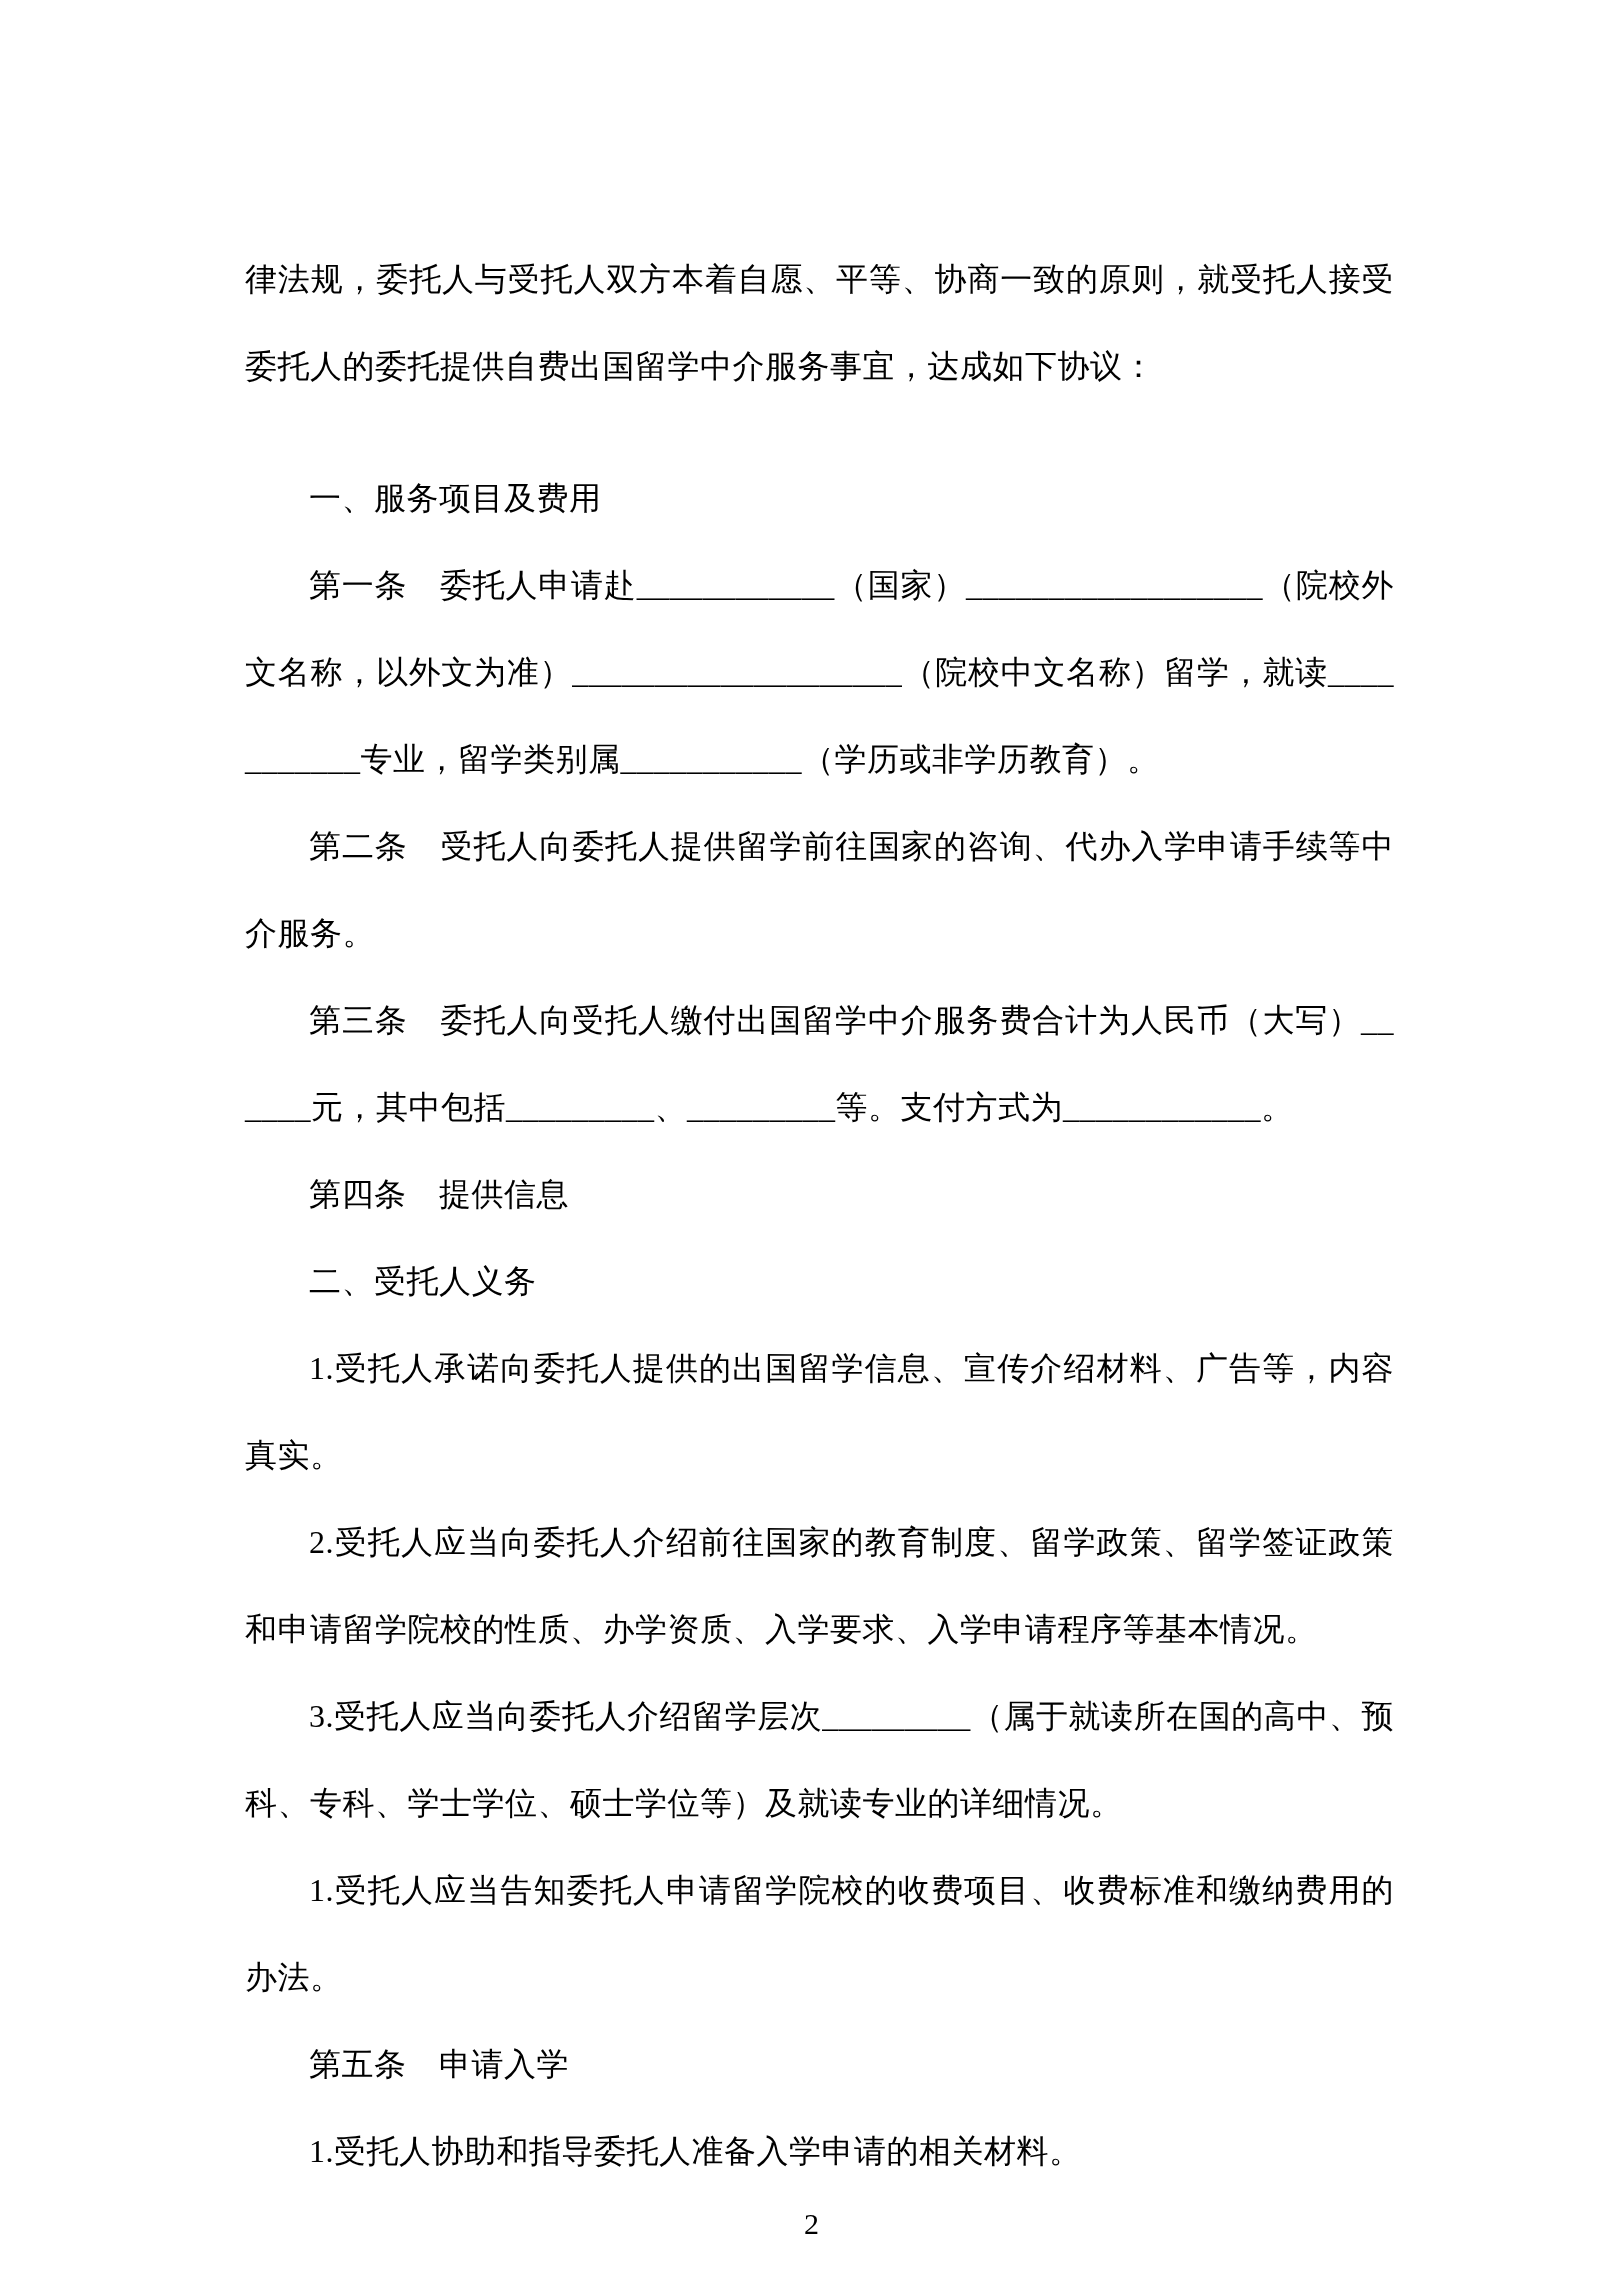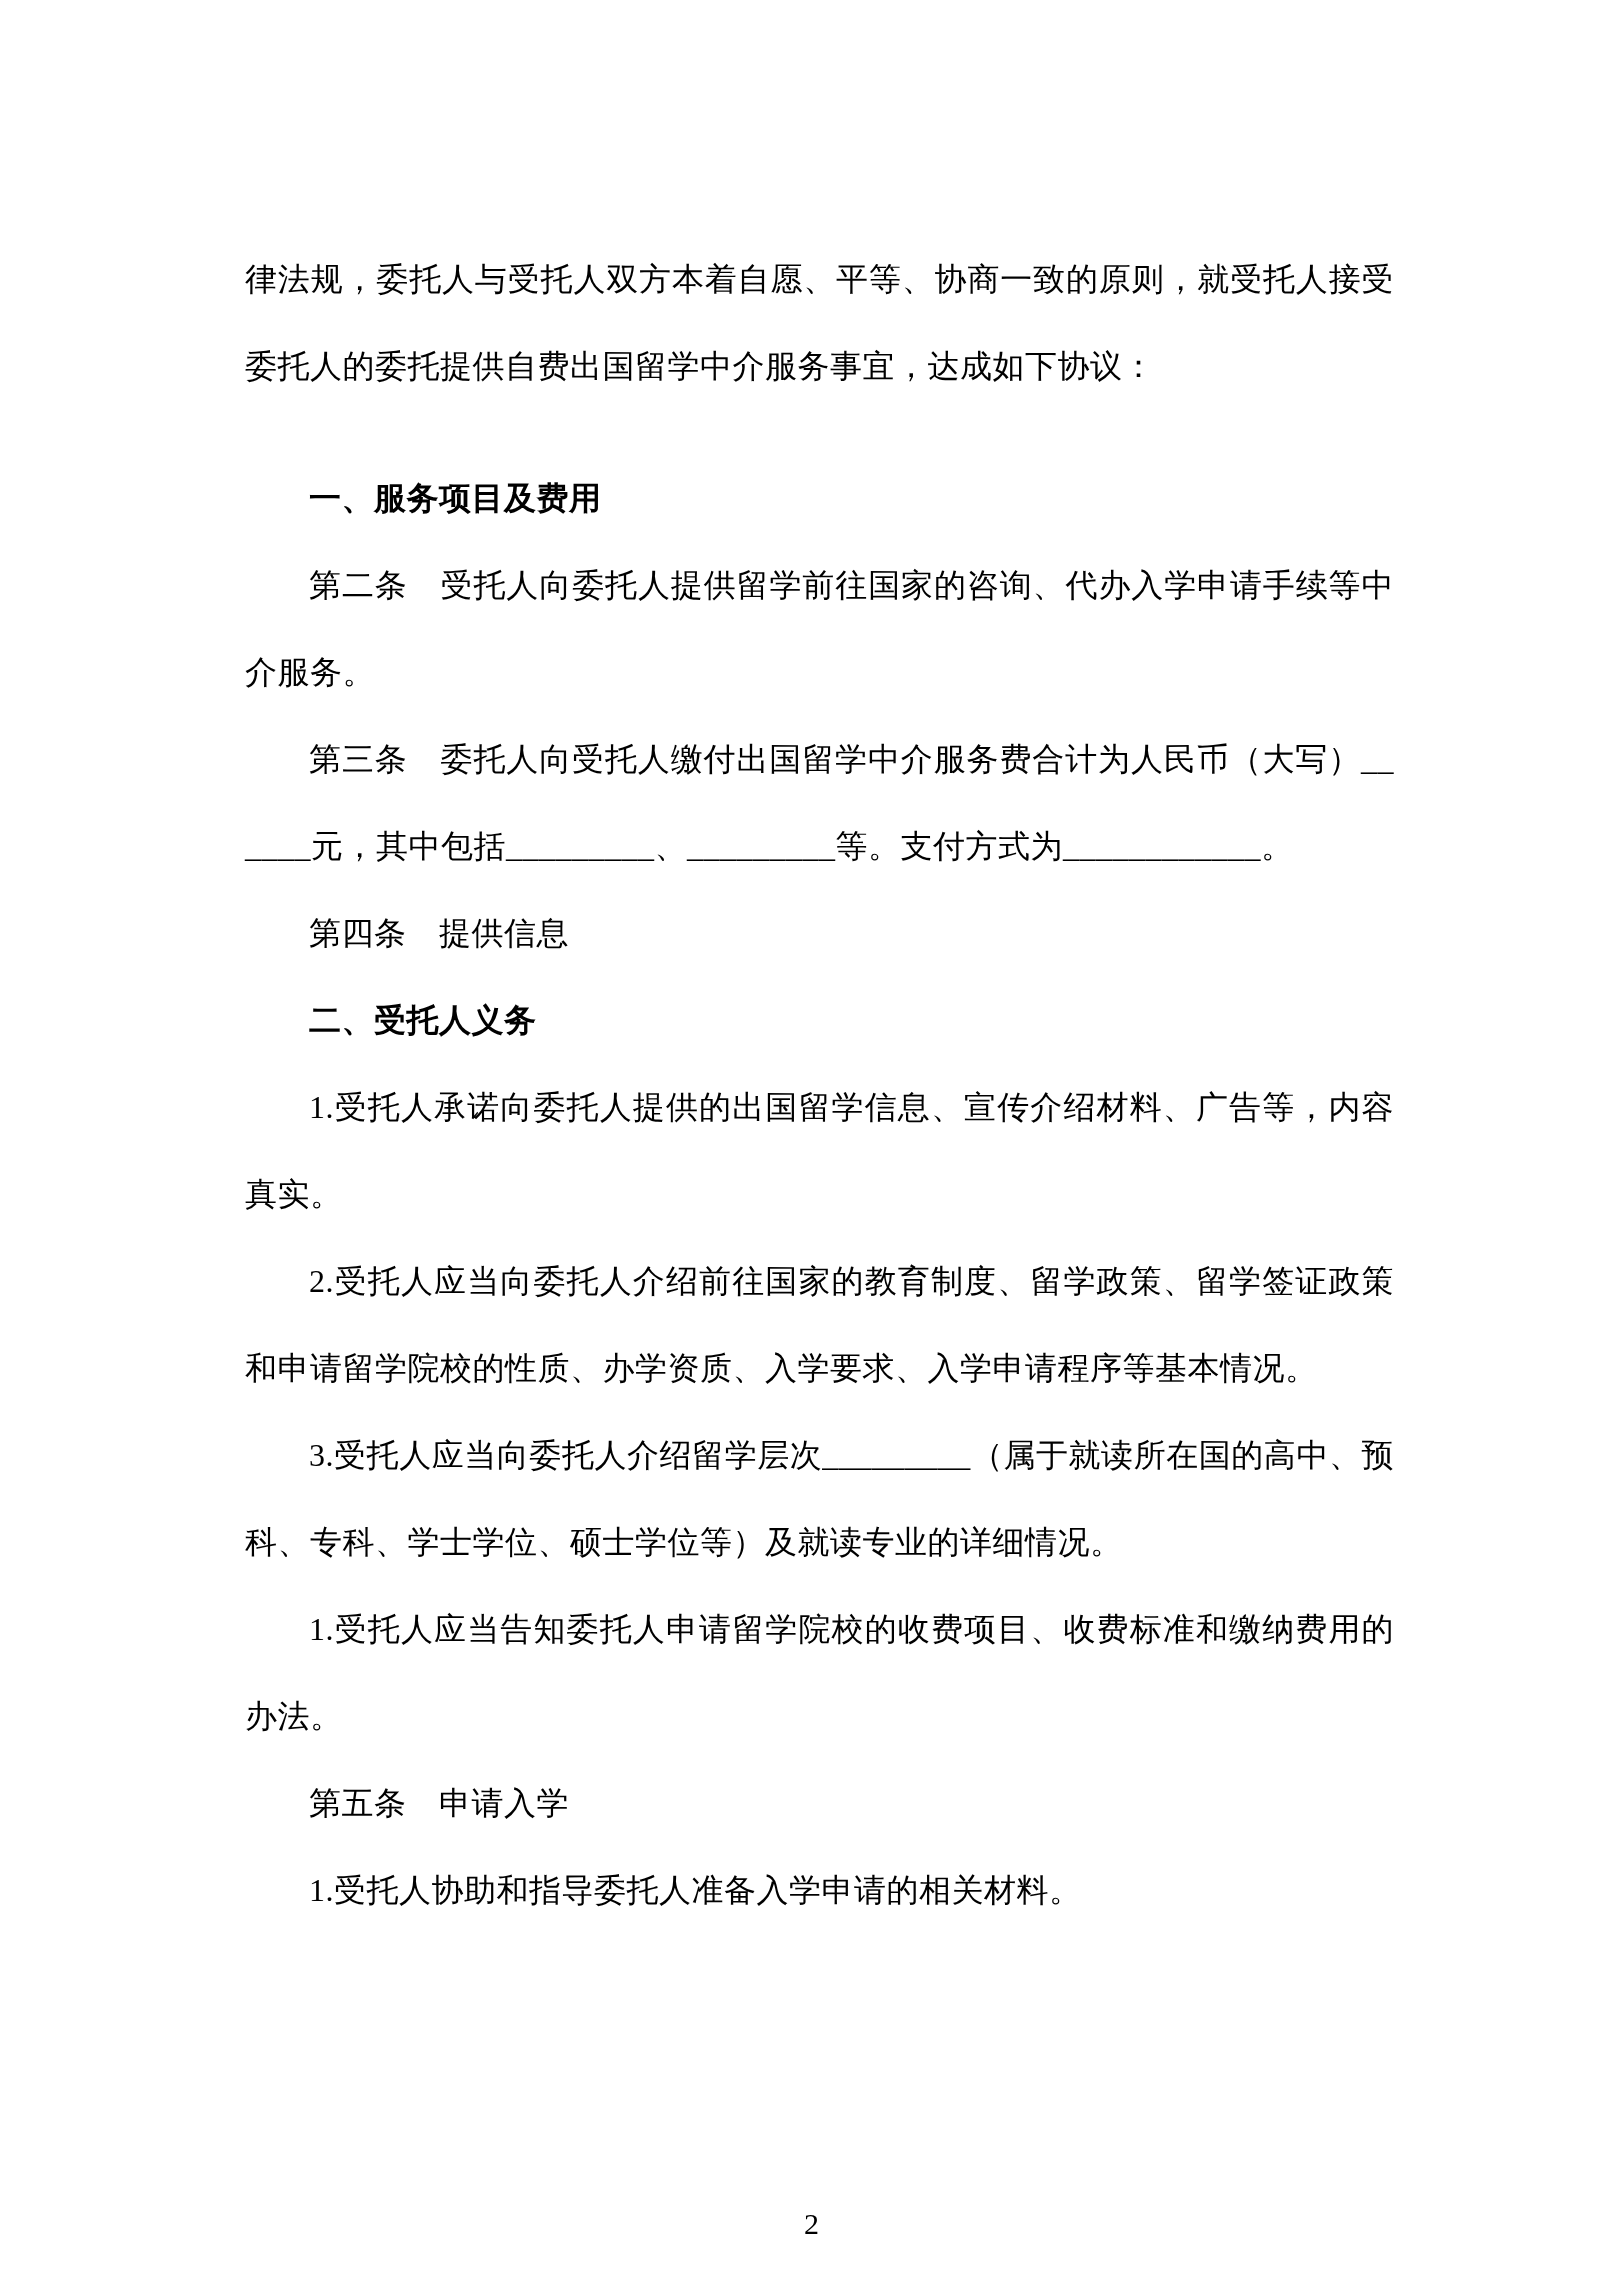--- a/index.html
+++ b/index.html
@@ -23,40 +23,41 @@
   p.line {
     margin: 0;
     font-size: 32px;
     line-height: 87px;
     text-align: justify;
     text-justify: inter-ideograph;
     letter-spacing: 0.5px;
     word-break: break-all;
   }
   p.indent { text-indent: 2em; }
-  p.bold { font-weight: bold; }
+  p.bold { font-weight: normal; }
   p.heading-gap { margin-top: 45px; }
   .page-number {
     position: absolute;
     bottom: 80px;
     left: 0;
     right: 0;
     text-align: center;
     font-size: 30px;
     font-family: "Liberation Serif", "DejaVu Serif", serif;
     color: #000000;
   }
 </style>
 </head>
 <body>
 
 <div class="page">
   <div class="content">
     <p class="line">律法规，委托人与受托人双方本着自愿、平等、协商一致的原则，就受托人接受委托人的委托提供自费出国留学中介服务事宜，达成如下协议：</p>
     <p class="line indent bold heading-gap">一、服务项目及费用</p>
+    <p class="line indent">第一条　委托人申请赴____________（国家）__________________（院校外文名称，以外文为准）____________________（院校中文名称）留学，就读___________专业，留学类别属___________（学历或非学历教育）。</p>
     <p class="line indent">第二条　受托人向委托人提供留学前往国家的咨询、代办入学申请手续等中介服务。</p>
     <p class="line indent">第三条　委托人向受托人缴付出国留学中介服务费合计为人民币（大写）______元，其中包括_________、_________等。支付方式为____________。</p>
     <p class="line indent">第四条　提供信息</p>
     <p class="line indent bold">二、受托人义务</p>
     <p class="line indent">1.受托人承诺向委托人提供的出国留学信息、宣传介绍材料、广告等，内容真实。</p>
     <p class="line indent">2.受托人应当向委托人介绍前往国家的教育制度、留学政策、留学签证政策和申请留学院校的性质、办学资质、入学要求、入学申请程序等基本情况。</p>
     <p class="line indent">3.受托人应当向委托人介绍留学层次_________（属于就读所在国的高中、预科、专科、学士学位、硕士学位等）及就读专业的详细情况。</p>
     <p class="line indent">1.受托人应当告知委托人申请留学院校的收费项目、收费标准和缴纳费用的办法。</p>
     <p class="line indent">第五条　申请入学</p>
     <p class="line indent">1.受托人协助和指导委托人准备入学申请的相关材料。</p>

